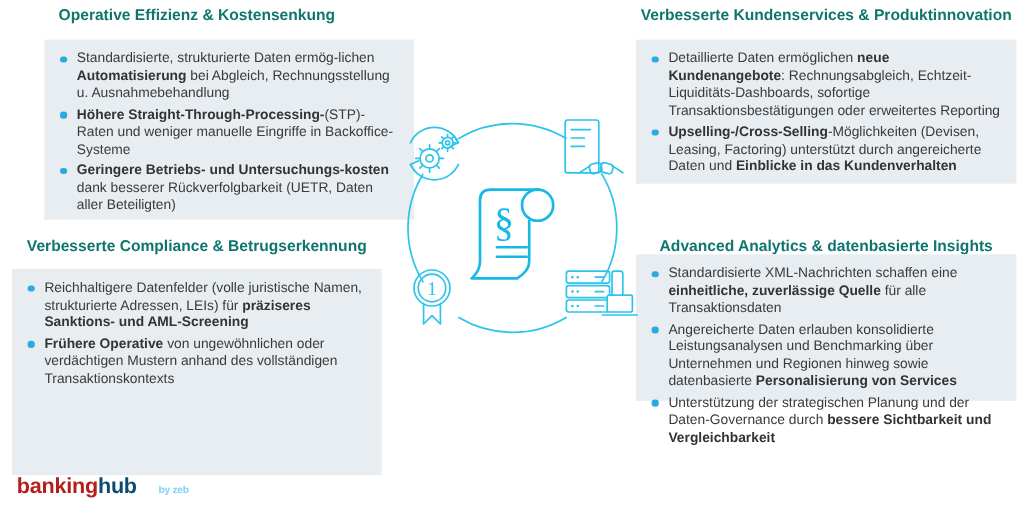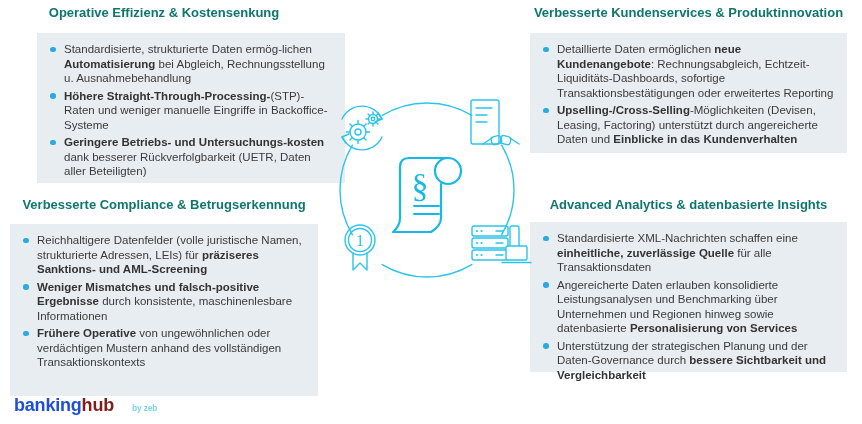--- a/index.html
+++ b/index.html
@@ -25,47 +25,46 @@
     border-radius:50%;background:#29abe2;
   }
   ul.bullets b{font-weight:bold;color:#333333;}
   #title-operative,#box-operative,#title-compliance,#box-compliance{left:10px;width:308px;}
   #title-kundenservices,#box-kundenservices,#title-analytics,#box-analytics{left:530px;width:317px;}
   #title-operative,#title-kundenservices{top:5px;}
   #box-operative{top:33px;height:150px;margin-left:27px;}
   #title-compliance,#title-analytics{top:197px;}
   #box-compliance{top:224px;height:172px;}
   #box-kundenservices{top:33px;height:120px;}
-  #box-analytics{top:222px;height:150px;}
+  #box-analytics{top:212px;height:122px;}
   #center-illustration{position:absolute;left:330px;top:90px;}
   #brand-logo{
     position:absolute;left:14px;top:395px;font-weight:bold;font-size:18px;
     letter-spacing:-0.2px;white-space:nowrap;
   }
-  #brand-logo .lt{color:#1d4ed8;}
-  #brand-logo .dk{color:#7f1d1d;}
+  #brand-logo .lt{color:#b91c1c;}
+  #brand-logo .dk{color:#0c4a6e;}
   #brand-logo .by{color:#7fd2f2;font-size:8.5px;font-weight:bold;margin-left:18px;}
 </style>
 </head>
 <body>
 
 <h2 class="section-title" id="title-operative">Operative Effizienz &amp; Kostensenkung</h2>
 <div class="info-box" id="box-operative">
   <ul class="bullets">
       <li><span>Standardisierte, strukturierte Daten ermög-lichen </span><b>Automatisierung</b><span> bei Abgleich, Rechnungsstellung u. Ausnahmebehandlung</span></li>
       <li><b>Höhere Straight-Through-Processing-</b><span>(STP)-Raten und weniger manuelle Eingriffe in Backoffice-Systeme</span></li>
       <li><b>Geringere Betriebs- und Untersuchungs-kosten</b><span> dank besserer Rückverfolgbarkeit (UETR, Daten aller Beteiligten)</span></li>
     </ul>
 </div>
 
 <h2 class="section-title" id="title-compliance">Verbesserte Compliance &amp; Betrugserkennung</h2>
 <div class="info-box" id="box-compliance">
   <ul class="bullets">
       <li><span>Reichhaltigere Datenfelder (volle juristische Namen, strukturierte Adressen, LEIs) für </span><b>präziseres Sanktions- und AML-Screening</b></li>
-      <li><b>Weniger Mismatches und falsch-positive Ergebnisse</b><span> durch konsistente, maschinenlesbare Informationen</span></li>
       <li><b>Frühere Operative</b><span> von ungewöhnlichen oder verdächtigen Mustern anhand des vollständigen Transaktionskontexts</span></li>
     </ul>
 </div>
 
 <h2 class="section-title" id="title-kundenservices">Verbesserte Kundenservices &amp; Produktinnovation</h2>
 <div class="info-box" id="box-kundenservices">
   <ul class="bullets">
       <li><span>Detaillierte Daten ermöglichen </span><b>neue Kundenangebote</b><span>: Rechnungsabgleich, Echtzeit-Liquiditäts-Dashboards, sofortige Transaktionsbestätigungen oder erweitertes Reporting</span></li>
       <li><b>Upselling-/Cross-Selling</b><span>-Möglichkeiten (Devisen, Leasing, Factoring) unterstützt durch angereicherte Daten und </span><b>Einblicke in das Kundenverhalten</b></li>
     </ul>

